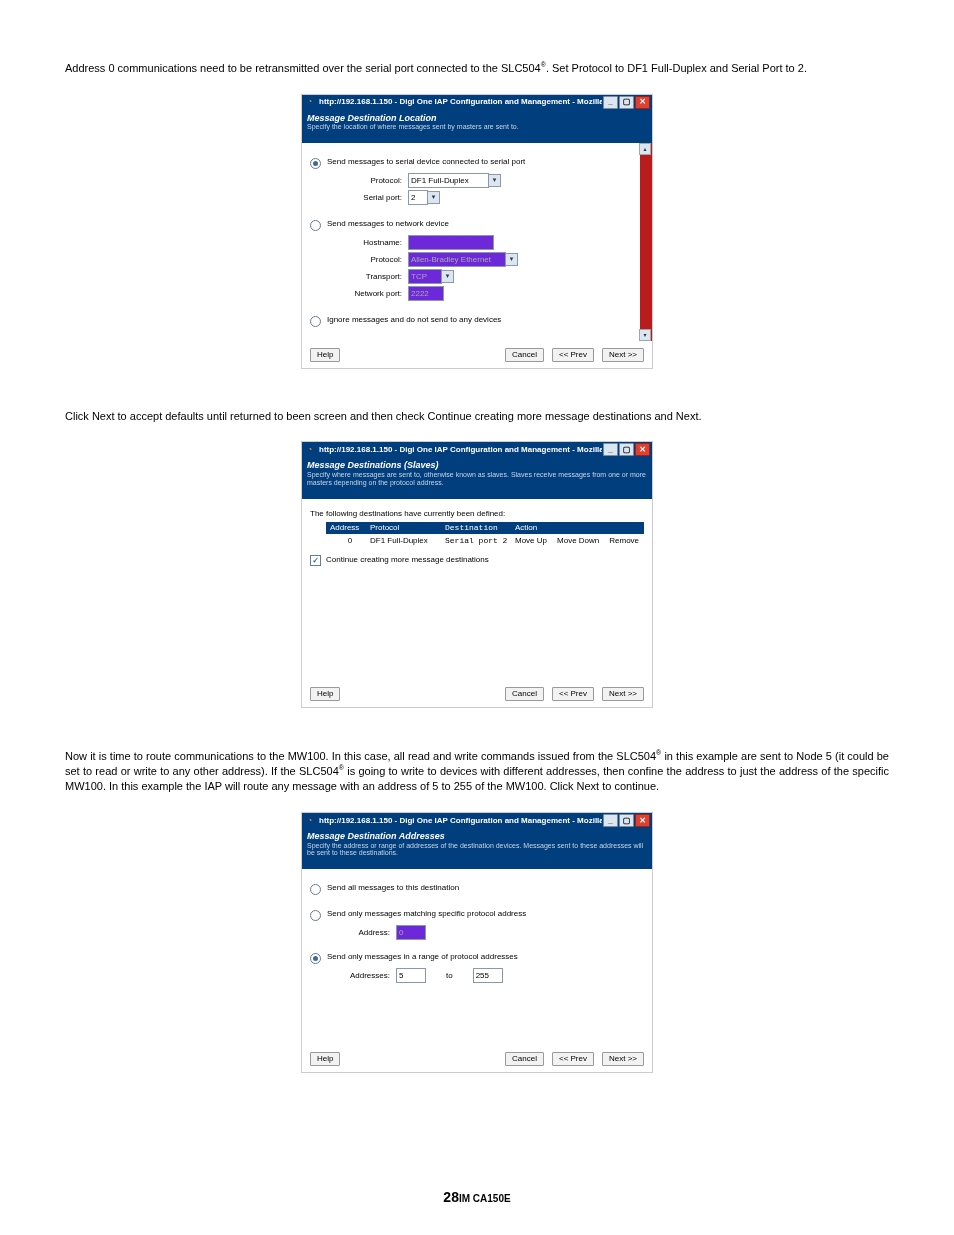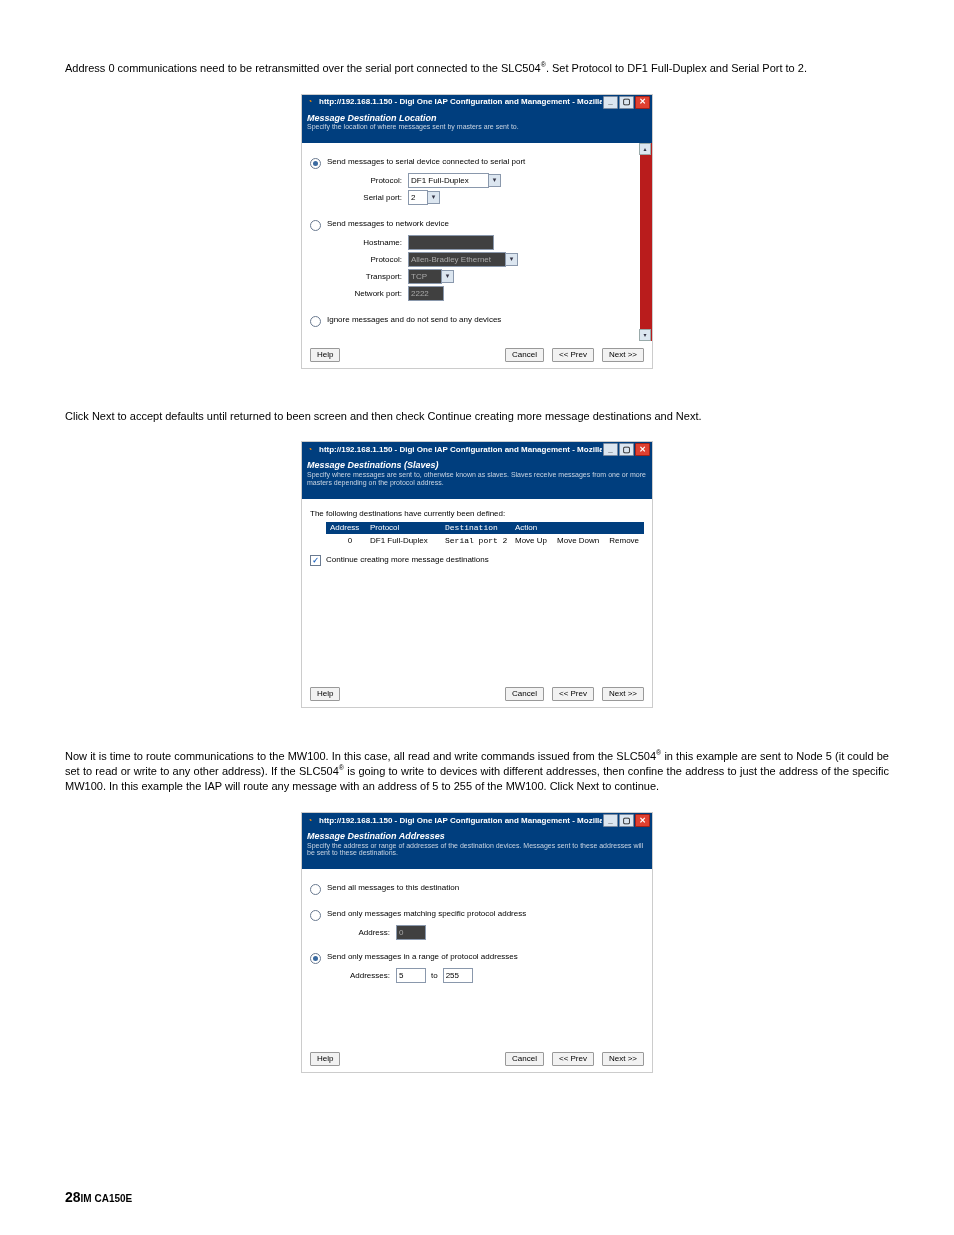--- a/index.html
+++ b/index.html
@@ -96,21 +96,21 @@
   .form-line { display: flex; align-items: center; margin: 2px 0; }
   .form-line label { width: 62px; text-align: right; margin-right: 6px; font-size: 8px; }
   .sel, .inp {
     border: 1px solid #8a98ac;
     background: #fff;
     font-size: 8px;
     padding: 0 2px;
     height: 13px;
     display: inline-flex; align-items: center;
   }
-  .disabled { color: #aaa; background: #404040; }
+  .disabled { color: #aaa; background: #6d28d9; }
   .sel-arrow {
     width: 11px; height: 11px; background: #dce6f0;
     border: 1px solid #8a98ac; margin-left: -1px;
     display: inline-flex; align-items: center; justify-content: center;
     font-size: 7px; color: #334;
   }
 
   .btn-row {
     border-top: 1px solid transparent;
     padding: 6px 8px;
@@ -137,28 +137,28 @@
     width: 9px; height: 9px; border: 1px solid #6a7a90; margin-right: 5px;
     display: inline-flex; align-items: center; justify-content: center;
     font-size: 8px; color: #2066c0; font-weight: bold;
   }
   .footer {
     position: absolute;
     bottom: 30px;
     left: 65px;
     right: 65px;
     display: flex;
-    justify-content: flex-start;
+    justify-content: center;
     align-items: baseline;
   }
   .page-num { font-size: 14px; font-weight: bold; }
   .doc-code { font-size: 10px; font-weight: bold; }
   .body-plain { padding: 10px 8px; background: #fff; }
   .tbl-wrap { margin: 4px 0 6px 16px; }
-  .to-label { margin: 0 5px; }
+  .to-label { margin: 0 20px; }
 </style>
 </head>
 <body>
 
 <div class="page">
 
   <div class="para">
     <span>Address 0 communications need to be retransmitted over the serial port connected to the SLC504</span><span class="sup">®</span><span>.  Set Protocol to DF1 Full-Duplex and Serial Port to 2.</span>
   </div>
 

